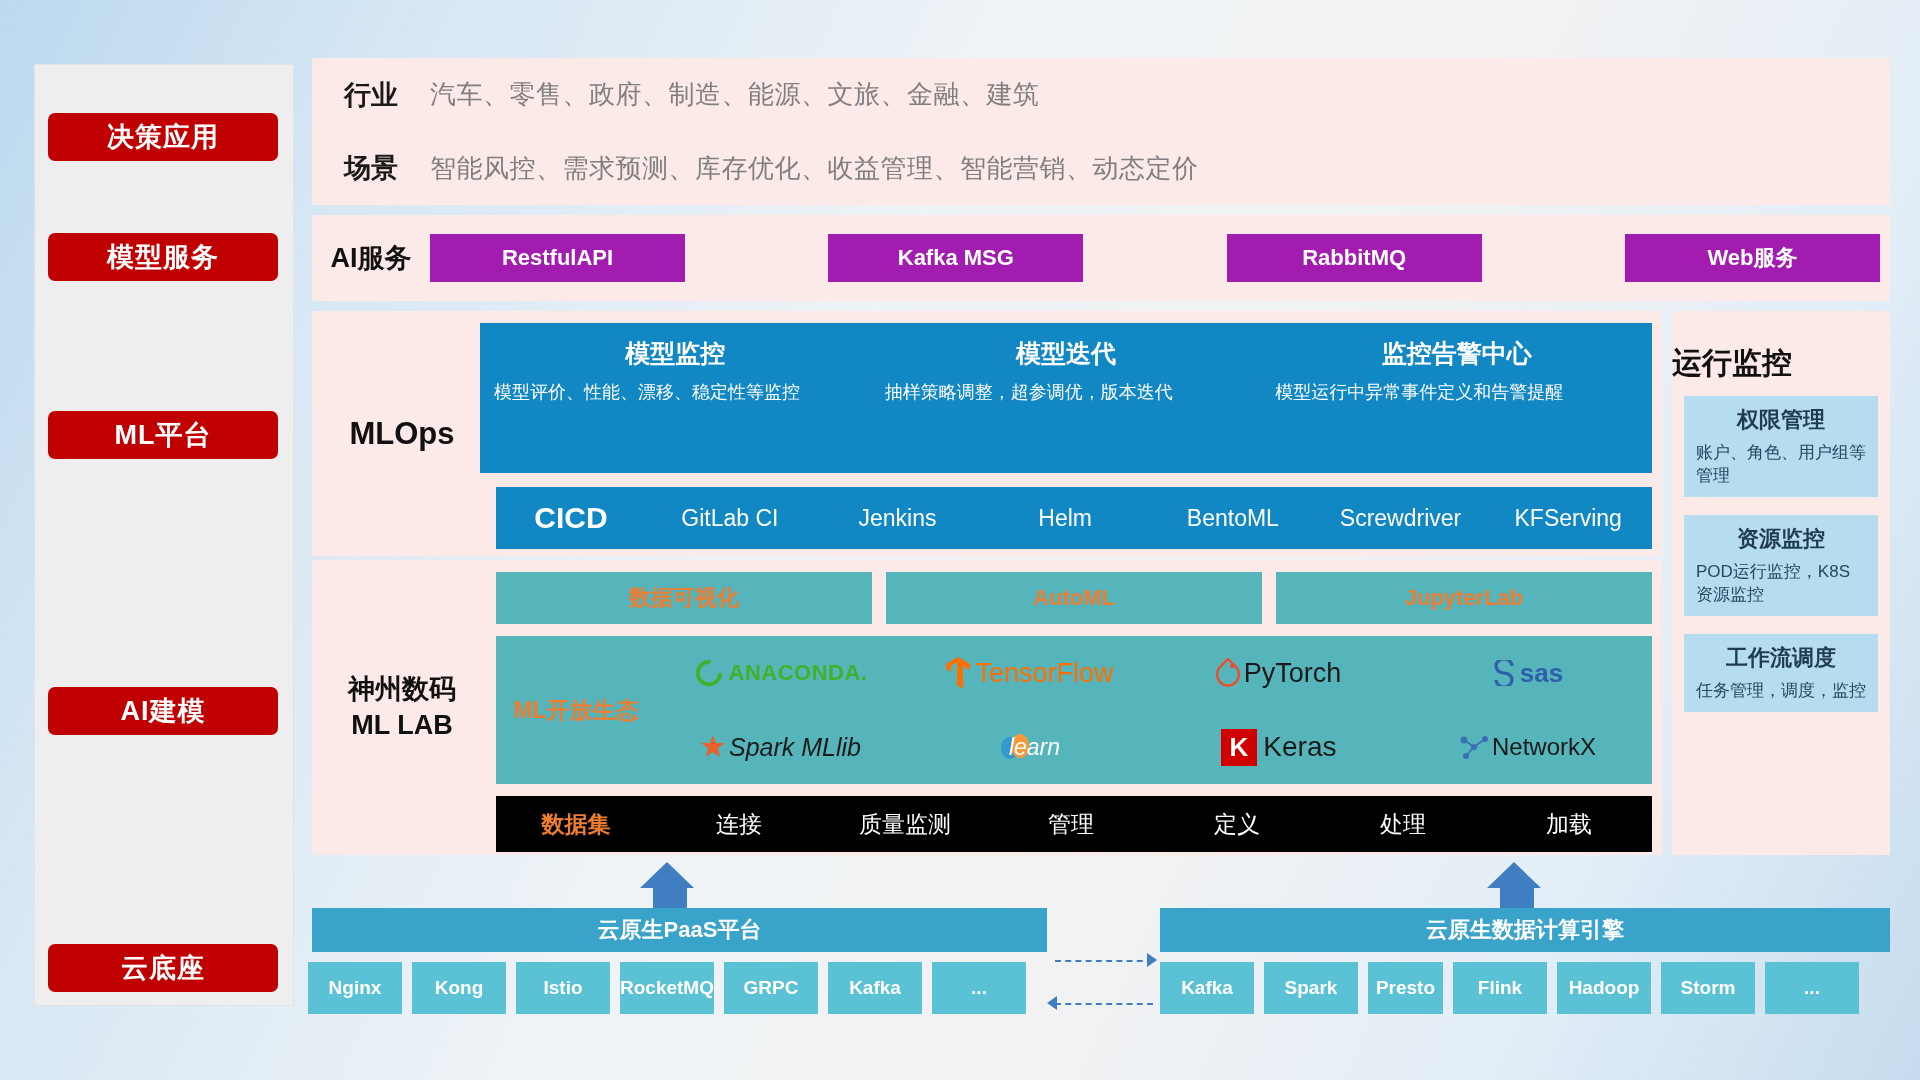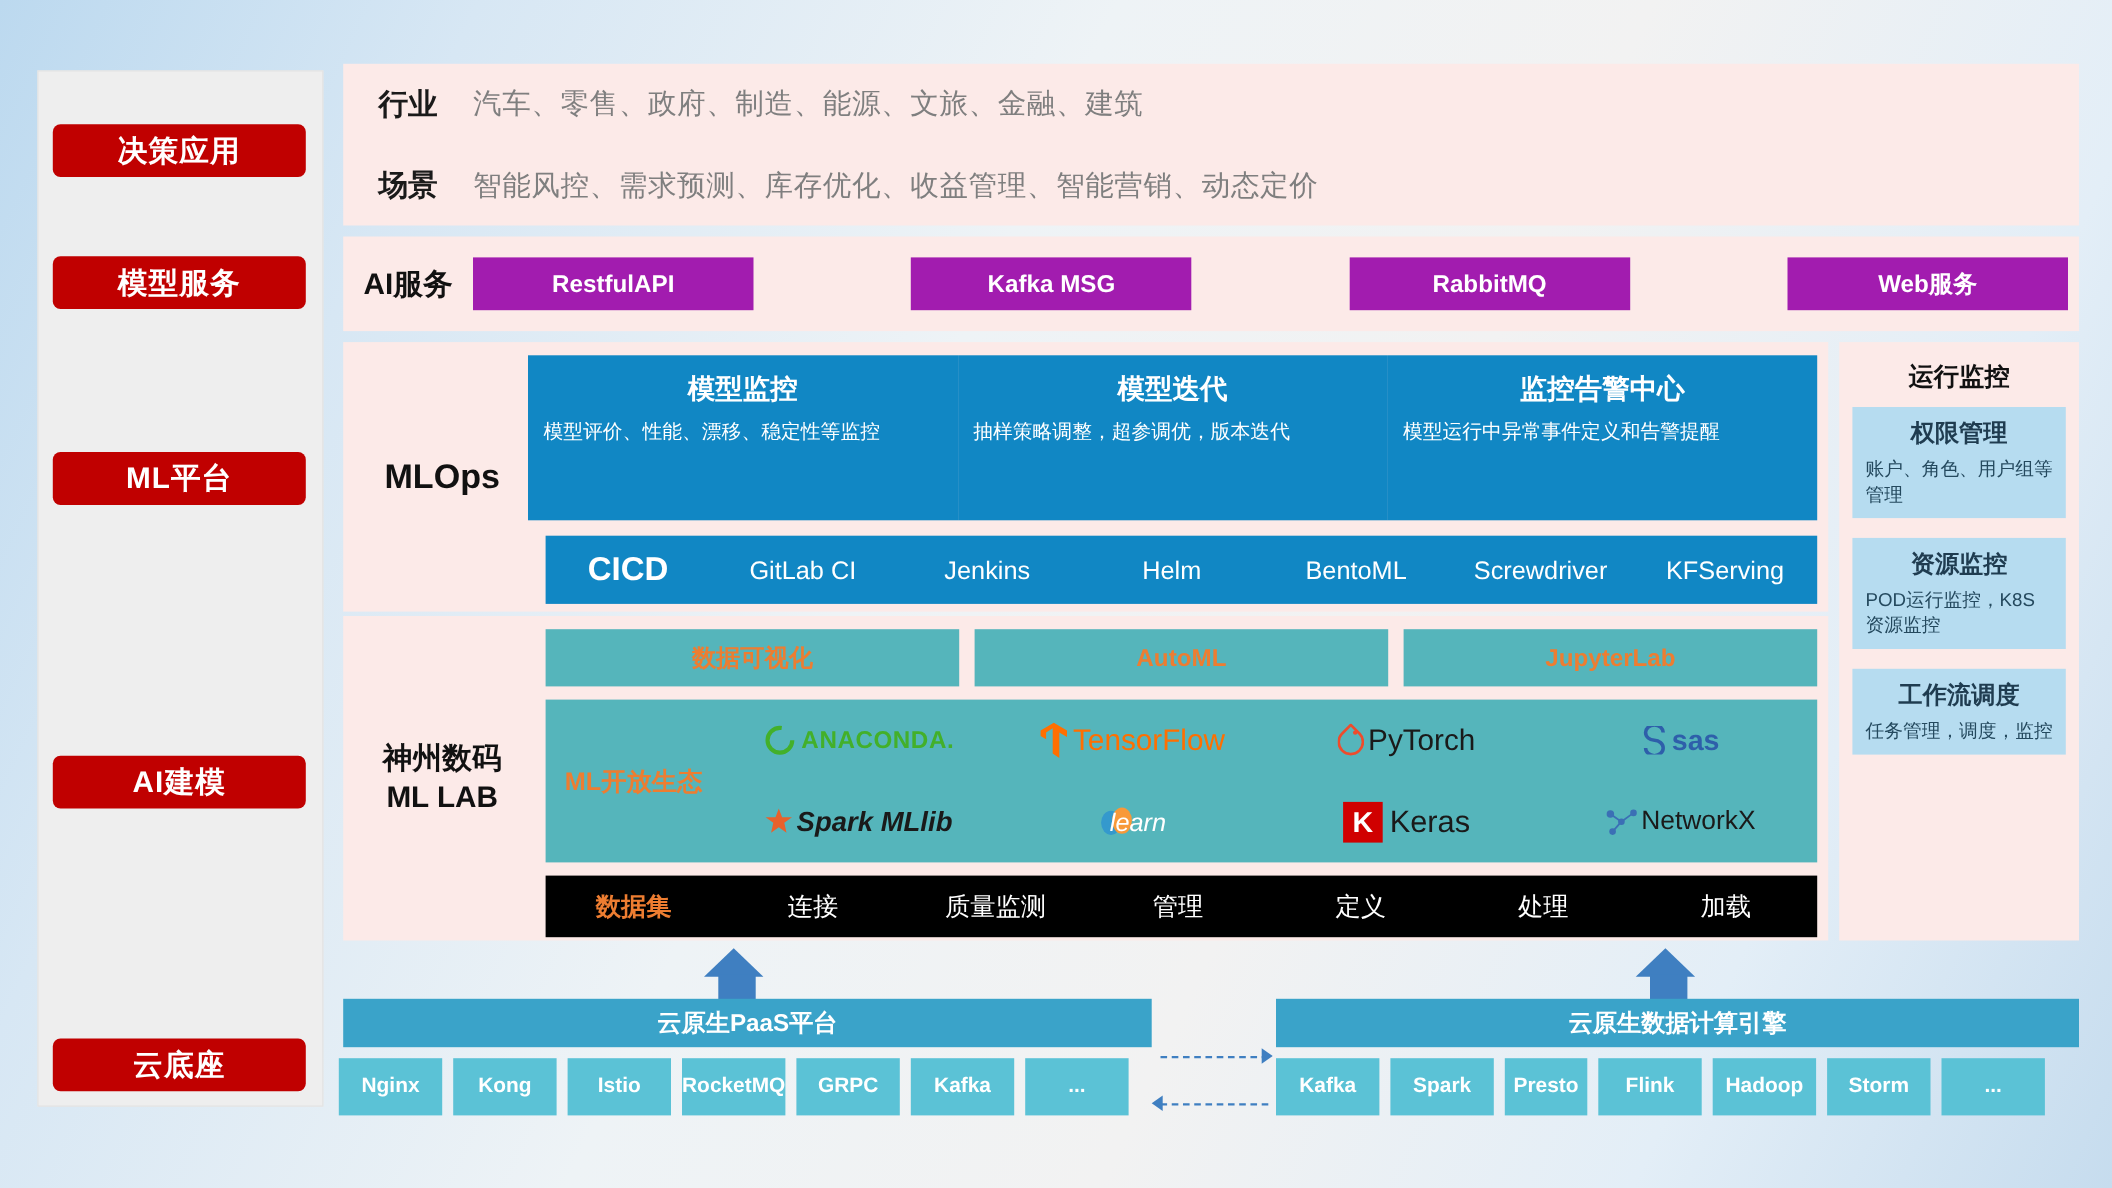--- a/index.html
+++ b/index.html
@@ -99,22 +99,22 @@
     margin-top:12px;background:#000000;height:56px;display:flex;align-items:center;
   }
   .dsrow .lead{
     width:160px;flex:none;text-align:center;color:#ed7d31;font-weight:bold;font-size:23px;
   }
   .dsrow .item{flex:1;text-align:center;color:#fff;font-size:23px;}
 
   
   .p-mon{left:1672px;top:311px;width:218px;height:544px;}
   .mon-title{
-    text-align:center;font-size:23px;font-weight:bold;color:#111;
-    padding:16px 0 12px;
+    text-align:left;font-size:30px;font-weight:bold;color:#111;
+    padding:32px 0 12px;
   }
   .mon-card{
     margin:0 12px 18px;background:#b6dcf0;padding:9px 12px;box-sizing:border-box;
   }
   .mon-card h5{margin:0 0 7px;text-align:center;font-size:22px;font-weight:bold;color:#1f3c50;}
   .mon-card p{margin:0;font-size:17px;line-height:1.35;color:#24495e;}
 
   
   .cloudbar{
     position:absolute;height:44px;background:#3aa3c9;color:#fff;
@@ -258,21 +258,21 @@
             <svg width="26" height="26" viewBox="0 0 26 26">
                 <path d="M20 6 a8 7 0 1 0 -8 7 a8 7 0 1 1 -8 7" fill="none" stroke="#2e5faa" stroke-width="3.2"></path>
               </svg>
             <span style="color:#2e5faa;font-size:26px;font-weight:bold;margin-left:2px;">sas</span>
           </div>
 
           <div class="logo">
             <svg width="26" height="26" viewBox="0 0 26 26">
                 <polygon points="13,1 16,9 25,9 18,14 20,23 13,18 6,23 8,14 1,9 10,9" fill="#e8612c"></polygon>
               </svg>
-            <span style="color:#1a1a1a;font-size:25px;font-weight:bold;font-style:italic;margin-left:3px;">Spark MLlib</span>
+            <span style="color:#1a1a1a;font-size:25px;font-weight:normal;font-style:italic;margin-left:3px;">Spark MLlib</span>
           </div>
 
           <div class="logo">
             <svg width="32" height="30" viewBox="0 0 32 30">
                 <ellipse cx="11" cy="16" rx="9" ry="11" fill="#3499cd"></ellipse>
                 <ellipse cx="21" cy="14" rx="9" ry="12" fill="#f89939"></ellipse>
               </svg>
             <span style="color:#ffffff;font-size:23px;font-style:italic;margin-left:-22px;z-index:2;">learn</span>
           </div>
 

